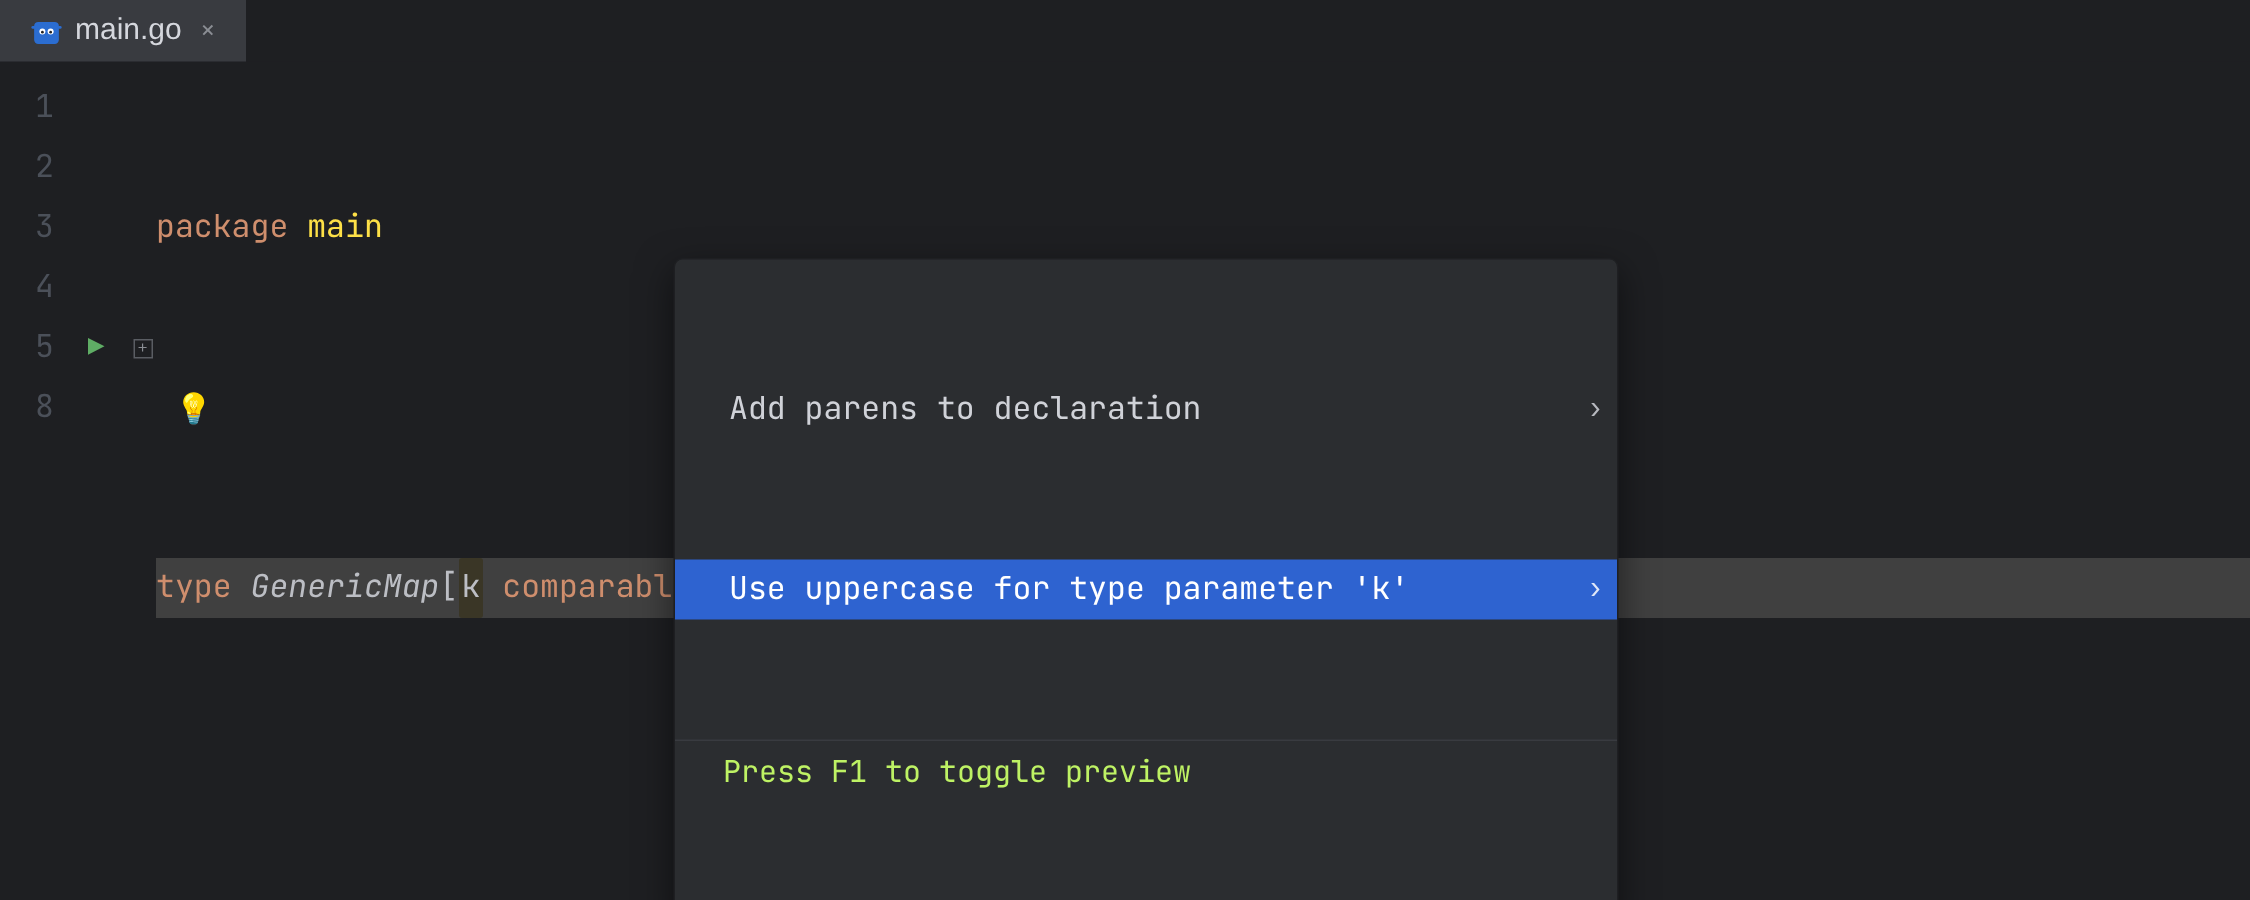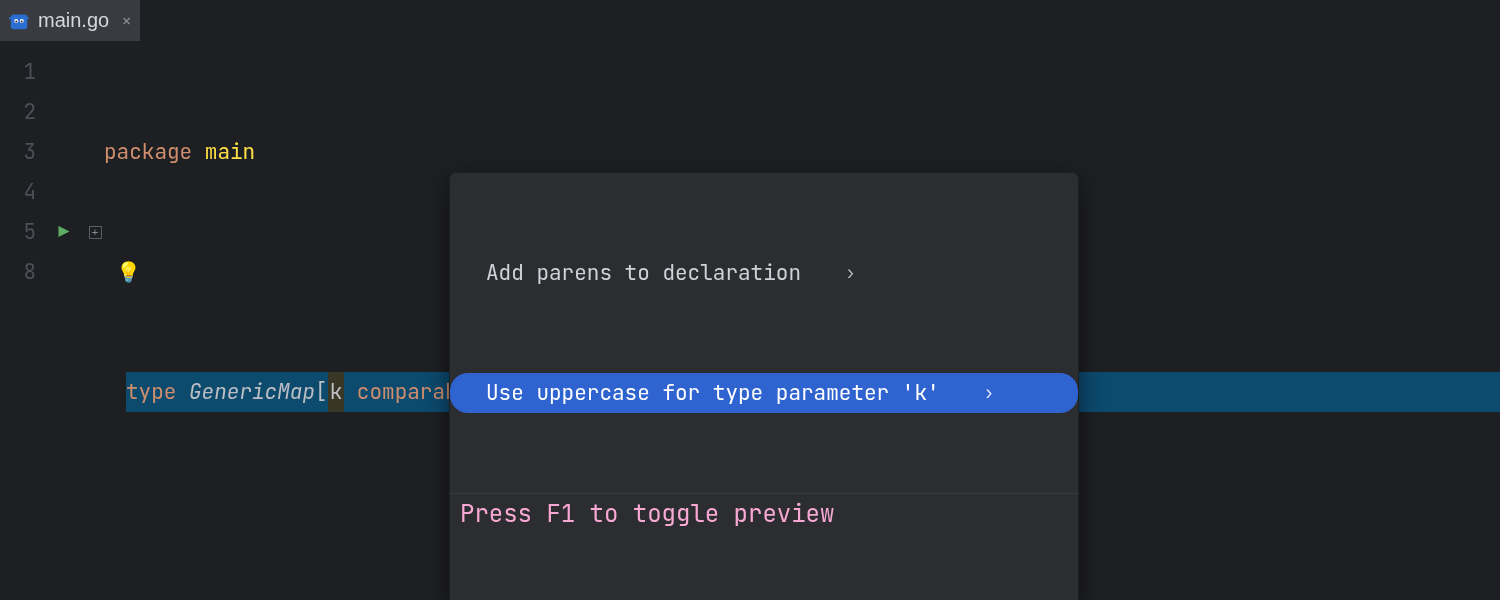--- a/index.html
+++ b/index.html
@@ -17,21 +17,21 @@
   .tab-bar {
     display: flex;
     height: 42px;
     background: #1e1f22;
     align-items: stretch;
     border-bottom: 1px solid #1e1f22;
   }
   .tab {
     display: flex;
     align-items: center;
-    padding: 0 8px;
+    padding: 0 20px;
     background: #393b40;
     gap: 8px;
     height: 100%;
   }
   .tab .filename {
     color: #d5d7dd;
     font-family: -apple-system, "Segoe UI", sans-serif;
     font-size: 20px;
   }
   .tab .close {
@@ -78,21 +78,21 @@
   }
 
   .code {
     flex: 1;
     padding-top: 10px;
     line-height: 40px;
     white-space: pre;
     position: relative;
   }
   .code .line { height:40px; display:flex; align-items:center; }
-  .code .line.hl { background:#0c4a6e;margin-left:22px; }
+  .code .line.hl { background:#404040; }
 
   
   .kw { color:#cf8e6d; }
   .ident { color:#fde047; }
   .type-t { color:#bcbec4;font-style:italic; }
   .cons { color:#cf8e6d; }
   .punct { color:#bcbec4; }
   .tp-lower {
     background:#3a3626;
     border-radius:2px;
@@ -123,39 +123,39 @@
     border:1px solid #1e1f22;
     box-shadow:0 8px 24px rgba(0,0,0,0.5);
     border-radius:6px;
     font-family:"JetBrains Mono","Menlo",monospace;
     font-size:21px;
     overflow:hidden;
   }
   .popup .item {
     display:flex;
     align-items:center;
+    justify-content:space-between;
     height:40px;
-    padding:0 36px 0 36px;
+    padding:0 9px 0 36px;
     color:#d0d2d8;
     gap:44px;
   }
   .popup .item.sel {
     background:#2e63d0;
     color:#ffffff;
-    border-radius:18px;
   }
   .popup .item .chev { color:inherit; opacity:0.85; font-size:18px; }
   .popup .hint {
     height:40px;
     display:flex;
     align-items:center;
-    padding:0 10px;
-    color:#f9a8d4;
+    padding:0 32px;
+    color:#bef264;
     border-top:1px solid #393b40;
-    font-size:24px;
+    font-size:20px;
   }
 </style>
 </head>
 <body>
 
 <div class="tab-bar">
   <div class="tab">
     <svg class="go-icon" viewBox="0 0 24 24">
       <rect x="3" y="5" width="18" height="16" rx="3" fill="#2b6dd1"></rect>
       <circle cx="9" cy="12" r="2.2" fill="#fff"></circle>

